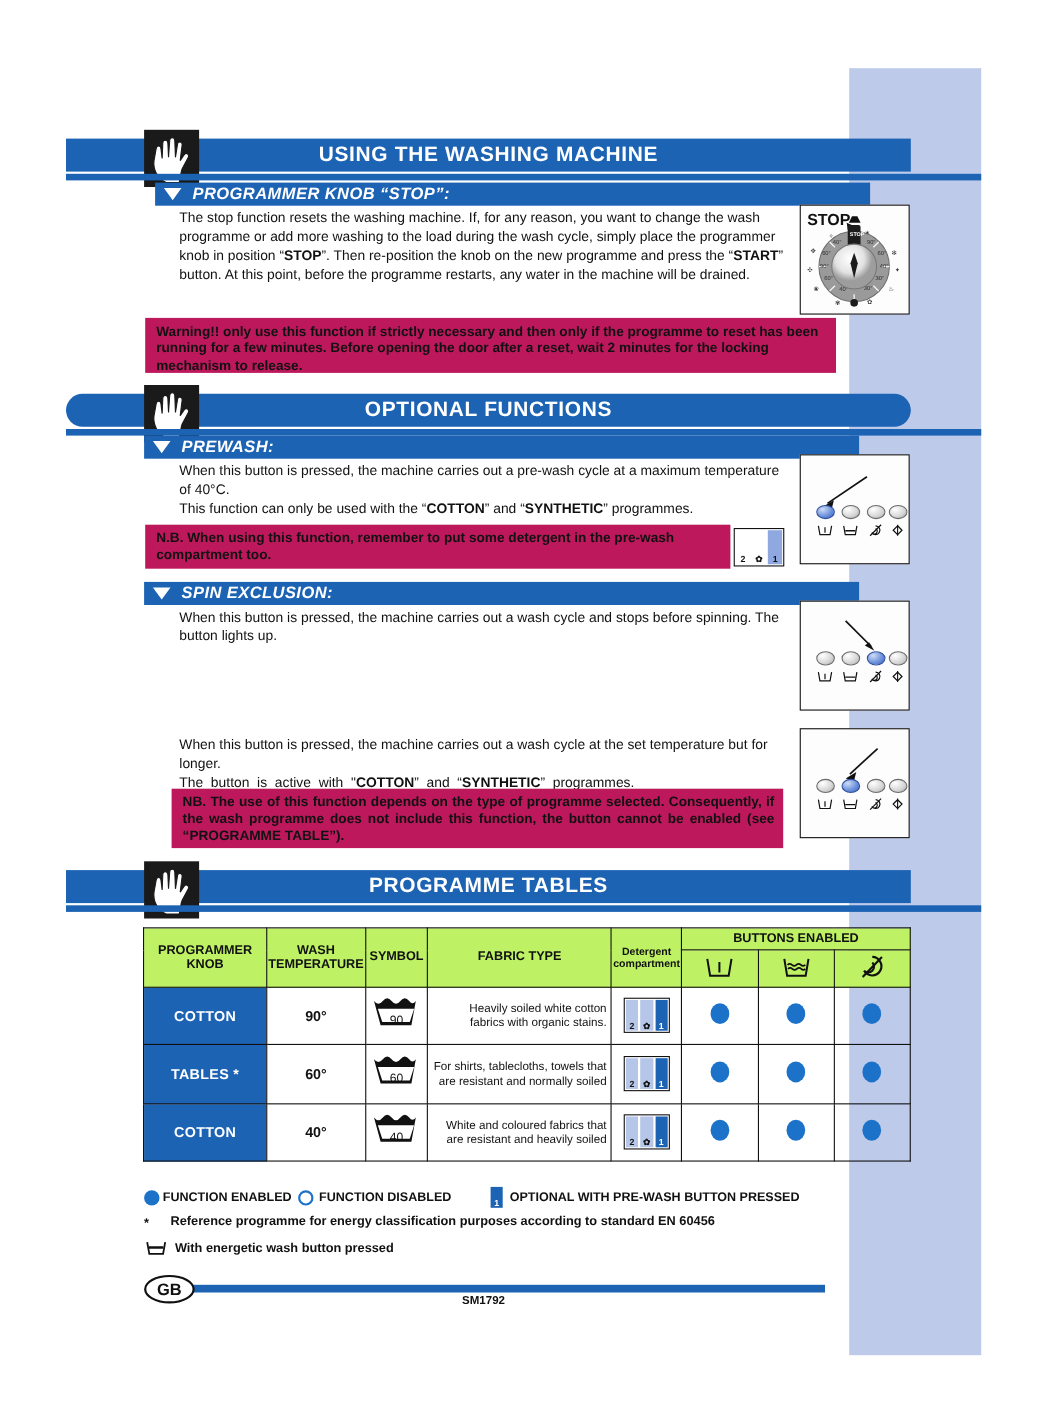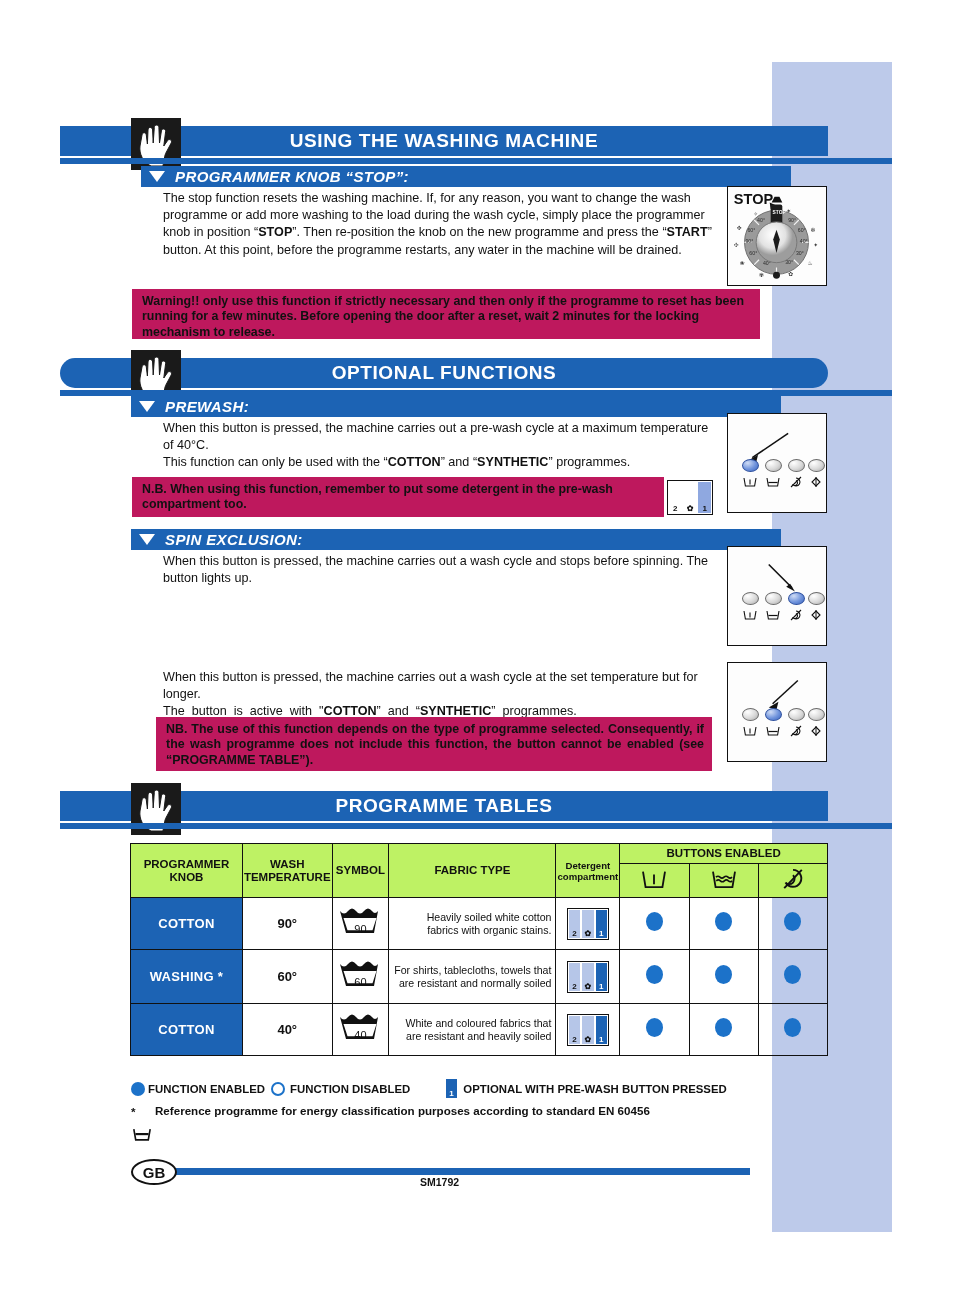--- a/index.html
+++ b/index.html
@@ -457,21 +457,21 @@
           <td><span class="drawer" style="position:relative;display:inline-flex;width:42px;height:32px;">
               <span class="c light">2</span>
               <span class="c mid">✿</span>
               <span class="c dark">1</span>
             </span></td>
           <td><span class="dot"></span></td>
           <td><span class="dot"></span></td>
           <td><span class="dot"></span></td>
         </tr>
         <tr style="height: 54px;">
-          <td class="knob">WASHING *</td>
+          <td class="knob">TABLES *</td>
           <td class="temp">60°</td>
           <td><span class="tub"><svg width="46" height="30" viewBox="0 0 46 30">
                 <path d="M3 4 q4 5 8 0 q4 -5 8 0 q4 5 8 0 q4 -5 8 0 q3 4 6 0 L37 26 L9 26 Z" fill="#111"></path>
                 <path d="M6.5 11 L10.5 23.2 L35.5 23.2 L39.5 11 Z" fill="#ffffff"></path>
               </svg><span class="num">60</span></span></td>
           <td class="fabric">For shirts, tablecloths, towels that are resistant and normally soiled</td>
           <td><span class="drawer" style="position:relative;display:inline-flex;width:42px;height:32px;">
               <span class="c light">2</span>
               <span class="c mid">✿</span>
               <span class="c dark">1</span>
@@ -512,18 +512,19 @@
     <span>OPTIONAL WITH PRE-WASH BUTTON PRESSED</span>
   </div>
 
   <div class="footnote" style="left:131px; top:1105px;">*</div>
   <div class="footnote" style="left:155px; top:1104px; width:640px;">Reference programme for energy classification purposes according to standard EN 60456</div>
 
   <svg style="position:absolute; left:131px; top:1127px;" width="22" height="15" viewBox="0 0 16 11">
     <path d="M2 1.6 L3.4 9.4 L12.6 9.4 L14 1.6" fill="none" stroke="#111" stroke-width="1.2"></path>
     <line x1="3.2" y1="5.2" x2="12.8" y2="5.2" stroke="#111" stroke-width="1.6"></line>
   </svg>
+  <div class="footnote" style="left:159px; top:1128px; width:640px;">With energetic wash button pressed</div>
 
   <div class="foot-rule" style="left:165px; top:1168px; width:585px;"></div>
   <div class="gb-badge" style="left:131px; top:1159px;">GB</div>
   <div class="code" style="left:420px; top:1176px;">SM1792</div>
 
 </div>
 
 </body></html>

